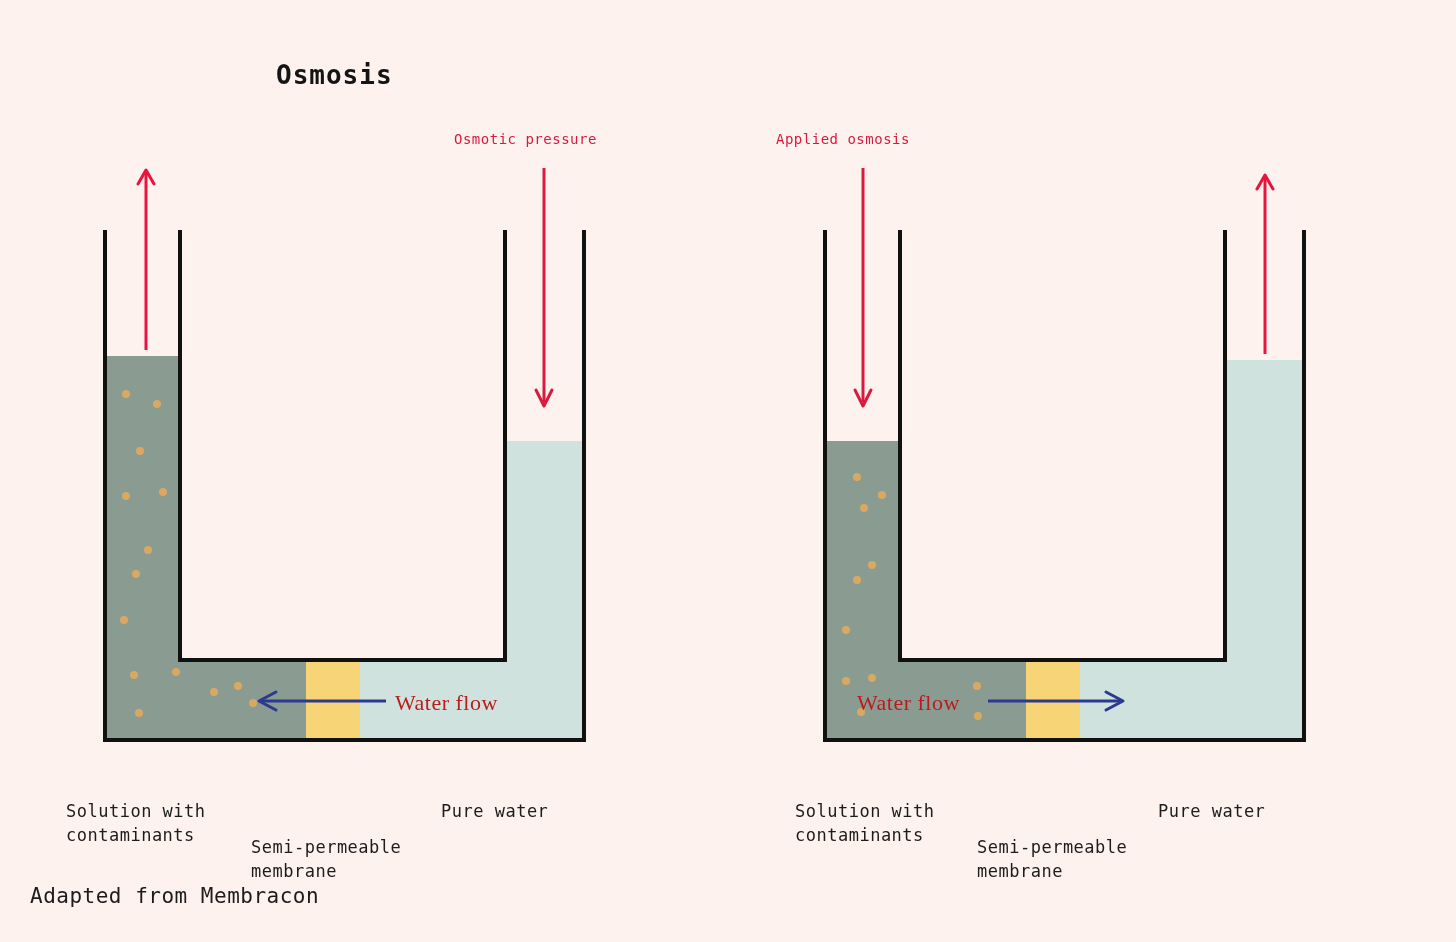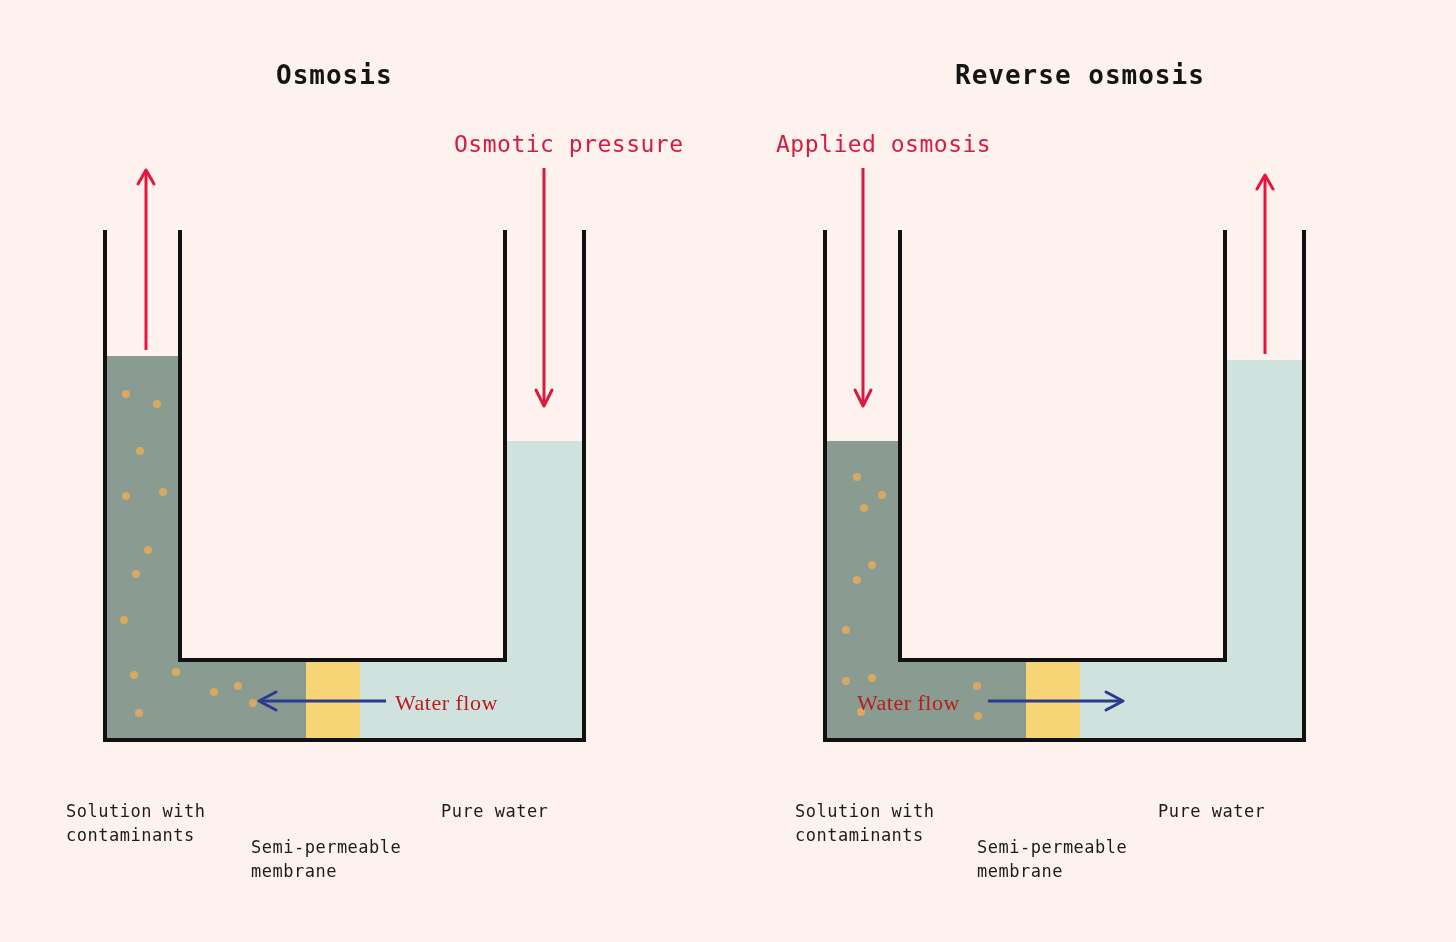--- a/index.html
+++ b/index.html
@@ -25,21 +25,21 @@
   .panel-title {
     position: absolute;
     font-size: 26px;
     font-weight: 700;
     letter-spacing: 1px;
     color: #141414;
     white-space: nowrap;
   }
   .pressure-label {
     position: absolute;
-    font-size: 23px;
+    font-size: 14px;
     color: #d81a40;
     white-space: nowrap;
     letter-spacing: 0.5px;
   }
   .flow-label {
     position: absolute;
     font-size: 22px;
     color: #b91c1c;
     white-space: nowrap;
     letter-spacing: 0.5px;
@@ -143,21 +143,20 @@
     <span>contaminants</span>
   </div>
 
   <div class="caption" style="left:441px; top:755px;">Pure water</div>
 
   <div class="caption center" style="left:251px; top:791px; width:166px;">
     <span>Semi-permeable</span><br>
     <span>membrane</span>
   </div>
 
-  <div class="panel-title" style="left:955px; top:60px;">Reverse osmosis</div>
 
   <div class="pressure-label" style="left:776px; top:131px;">Applied osmosis</div>
 
   <svg class="panel-svg" width="620" height="780" style="position:absolute; left:720px; top:150px;">
     <defs>
       <clipPath id="clipR">
         <path d="M105,80 L105,590 L584,590 L584,80 L505,80 L505,510 L180,510 L180,80 Z"></path>
       </clipPath>
     </defs>
 
@@ -212,14 +211,15 @@
     <span>contaminants</span>
   </div>
 
   <div class="caption" style="left:1158px; top:755px;">Pure water</div>
 
   <div class="caption center" style="left:977px; top:791px; width:166px;">
     <span>Semi-permeable</span><br>
     <span>membrane</span>
   </div>
 
+  <div class="credit">Adapted from Membracon</div>
 
 </div>
 
 </body></html>

